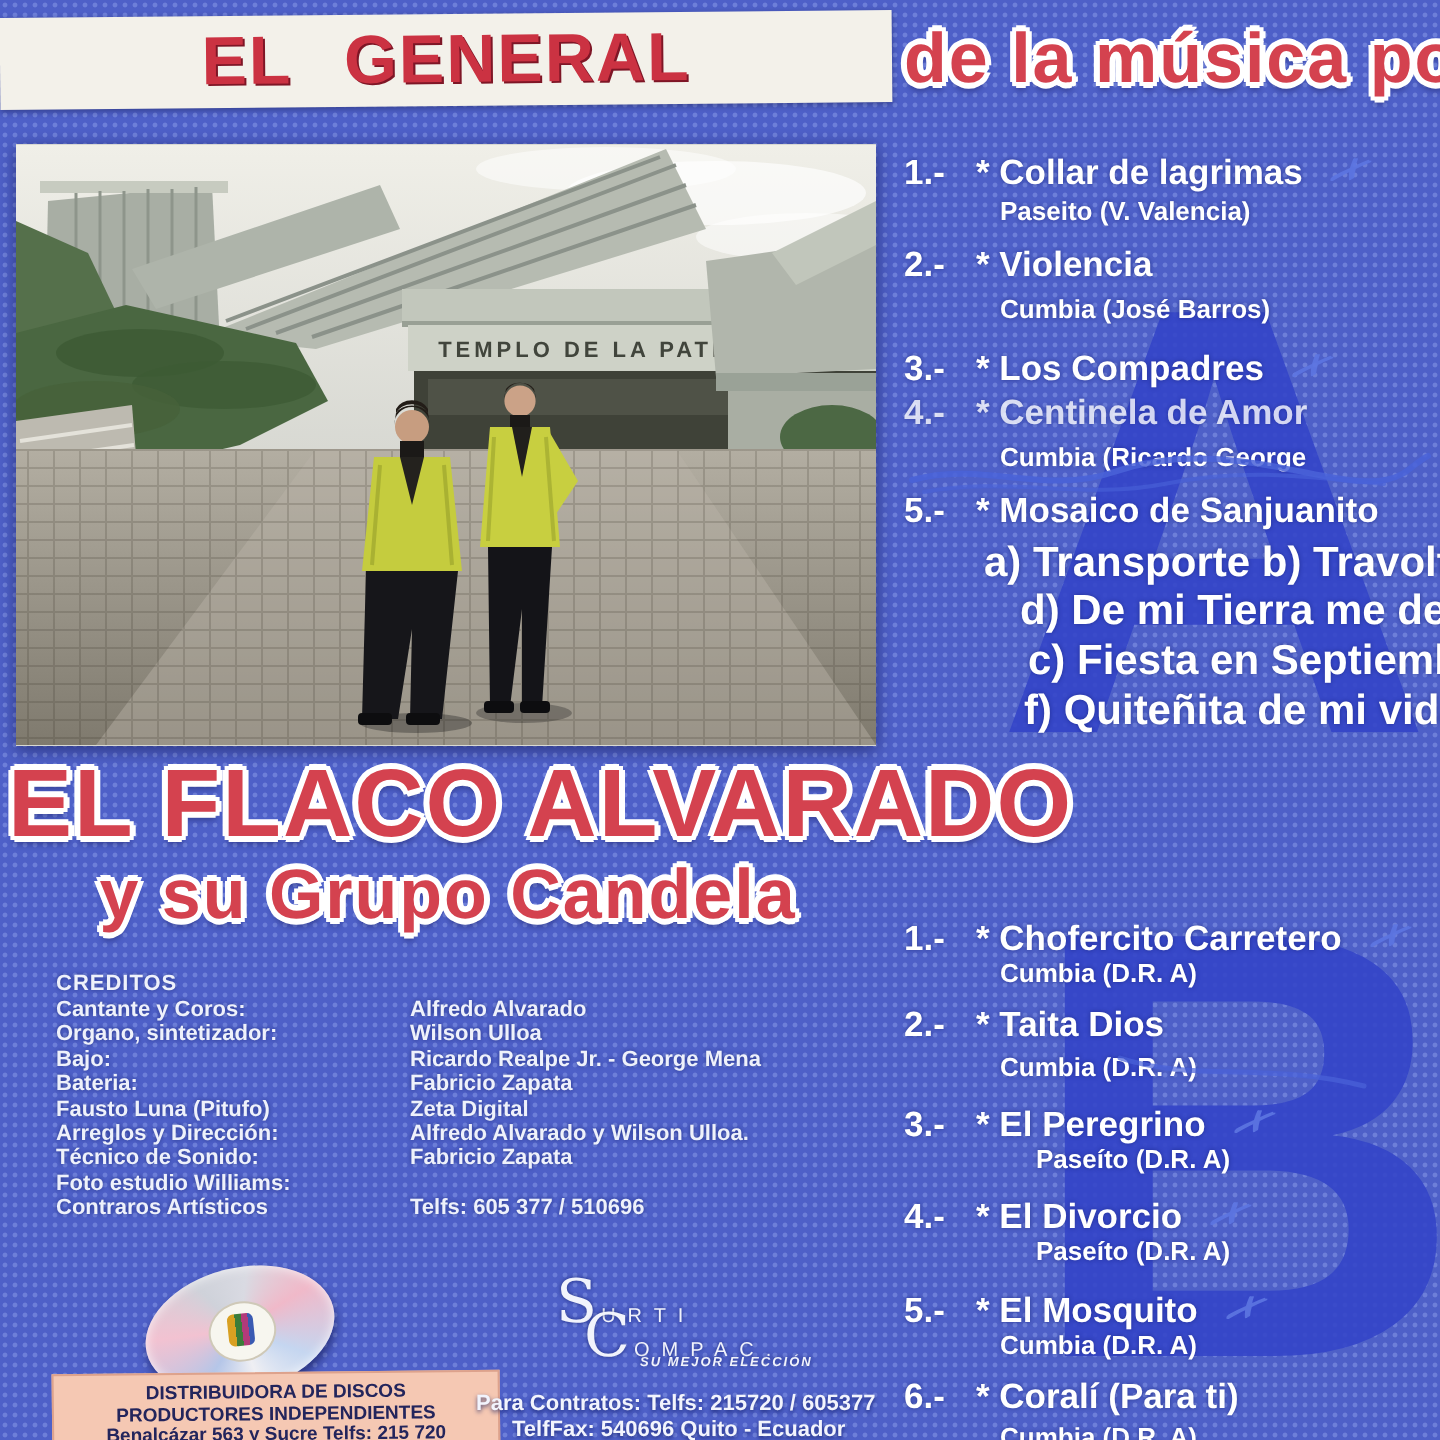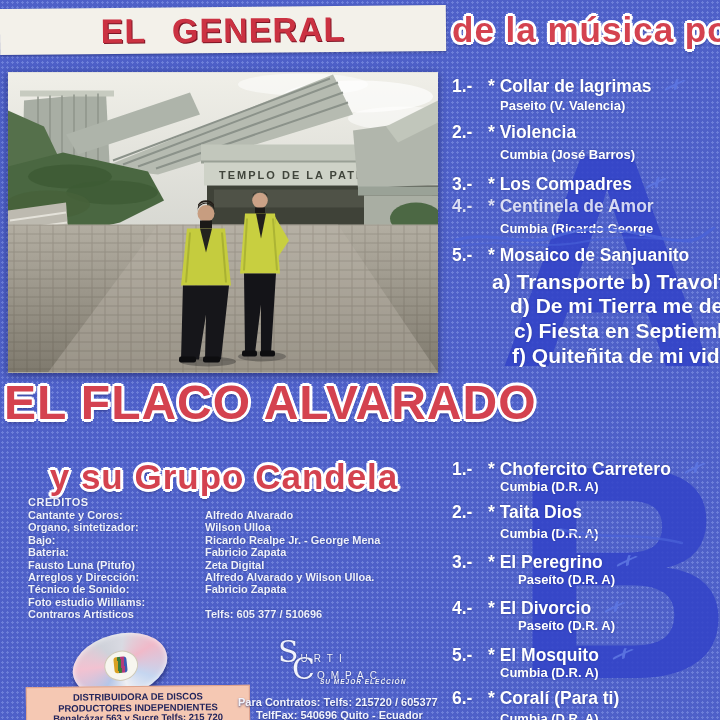--- a/index.html
+++ b/index.html
@@ -28,29 +28,29 @@
                  -3px 0 0 #fff,3px 0 0 #fff,0 -3px 0 #fff,0 3px 0 #fff,0 4px 3px rgba(10,10,60,.4);
   }
   
   .photo{
     left:8px;top:72px;width:430px;height:301px;overflow:hidden;
     box-shadow:0 2px 8px rgba(0,0,40,.45);background:#d8d8d2;
   }
   
   .artist{left:4px;top:378px;width:440px;text-align:center;line-height:1.06;}
   .artist .l1{font-size:48px;}
-  .artist .l2{font-size:35px;margin-top:29px;}
+  .artist .l2{font-size:35px;}
   .red-outline{
     font-weight:bold;color:#d4424f;letter-spacing:1px;white-space:nowrap;display:block;
     text-shadow:-2px -2px 0 #fff,2px -2px 0 #fff,-2px 2px 0 #fff,2px 2px 0 #fff,
                 -3px 0 0 #fff,3px 0 0 #fff,0 -3px 0 #fff,0 3px 0 #fff,0 4px 3px rgba(10,10,60,.4);
   }
   
   .credits{left:28px;top:486px;width:425px;color:#eef1fb;font-size:11px;
-    text-shadow:0 0 2px rgba(15,25,90,.55);margin-top:10px;}
+    text-shadow:0 0 2px rgba(15,25,90,.55);}
   .credits .head{font-weight:bold;letter-spacing:.5px;line-height:13px;}
   .credits .grid{display:grid;grid-template-columns:177px 1fr;line-height:12.4px;font-weight:bold;}
   .credits .grid span{white-space:nowrap;}
   
   .cd{
     left:72px;top:634px;width:96px;height:62px;border-radius:50%;
     transform:rotate(-14deg);
     background:conic-gradient(from 20deg,#d9dae2,#f0b9c9,#c5d6f0,#efeff3,#b5c6e8,#f2c2d1,#cfd2da,#d9dae2);
     box-shadow:0 3px 5px rgba(0,0,40,.45), inset 0 0 6px rgba(255,255,255,.8);
   }

